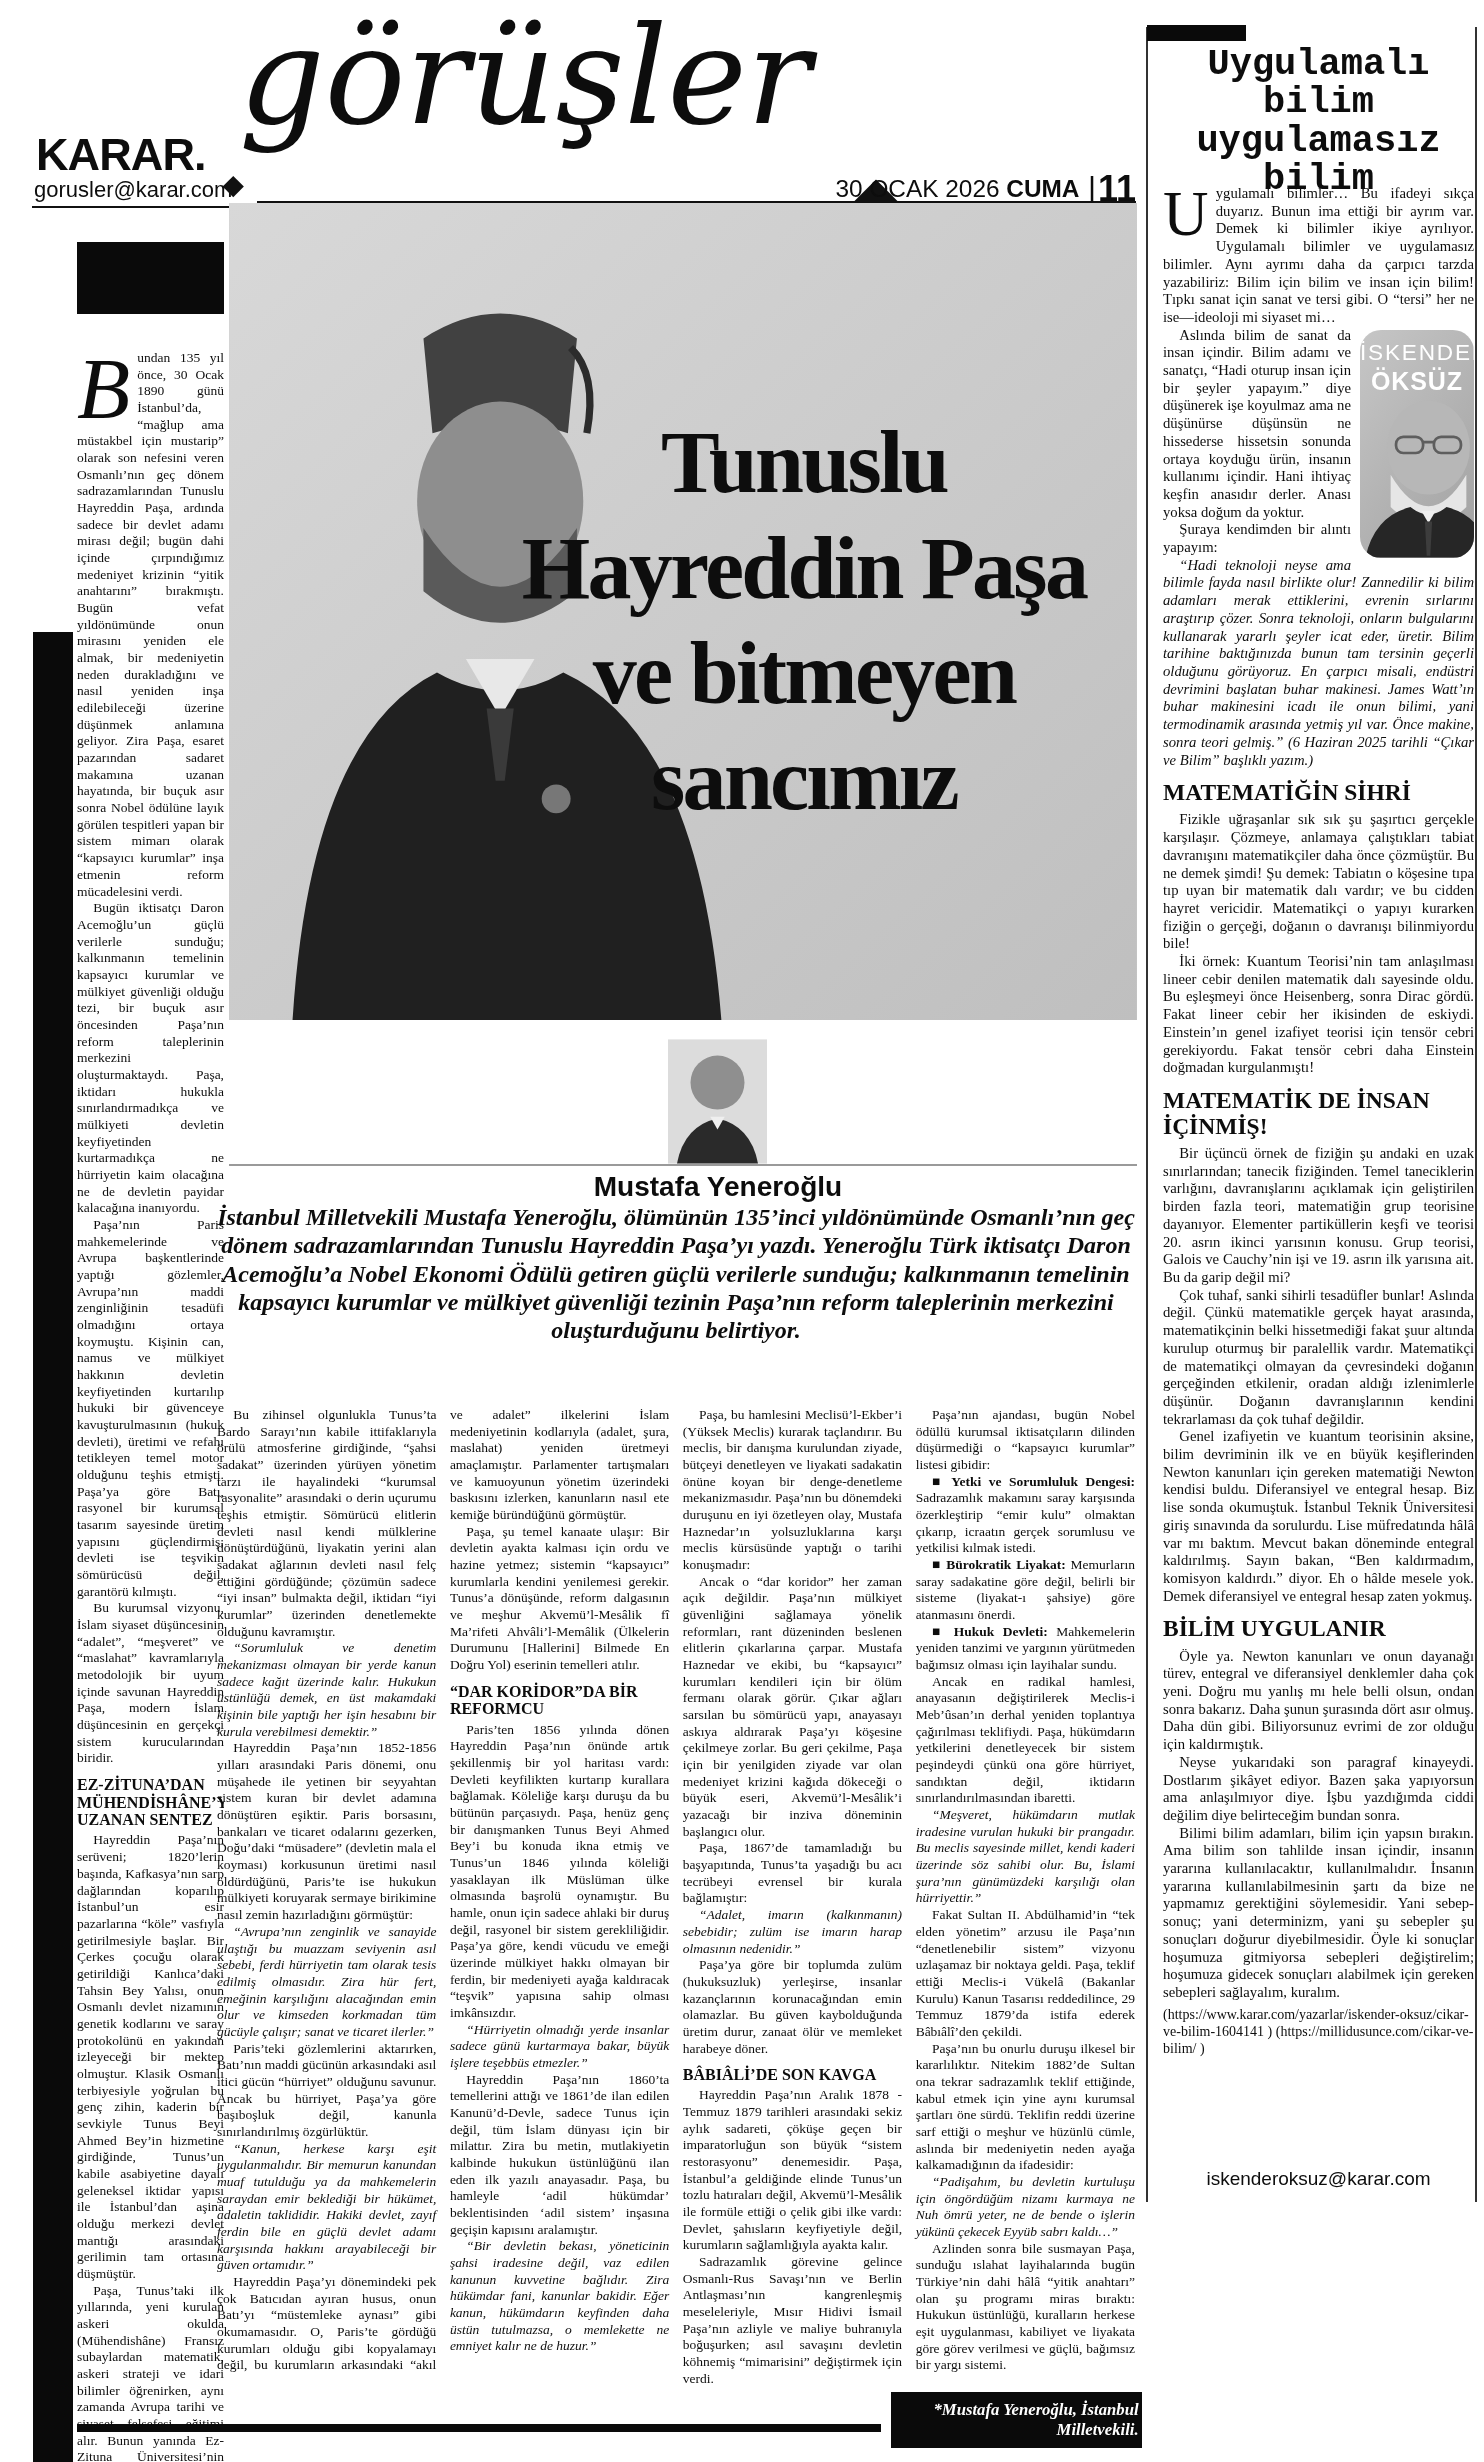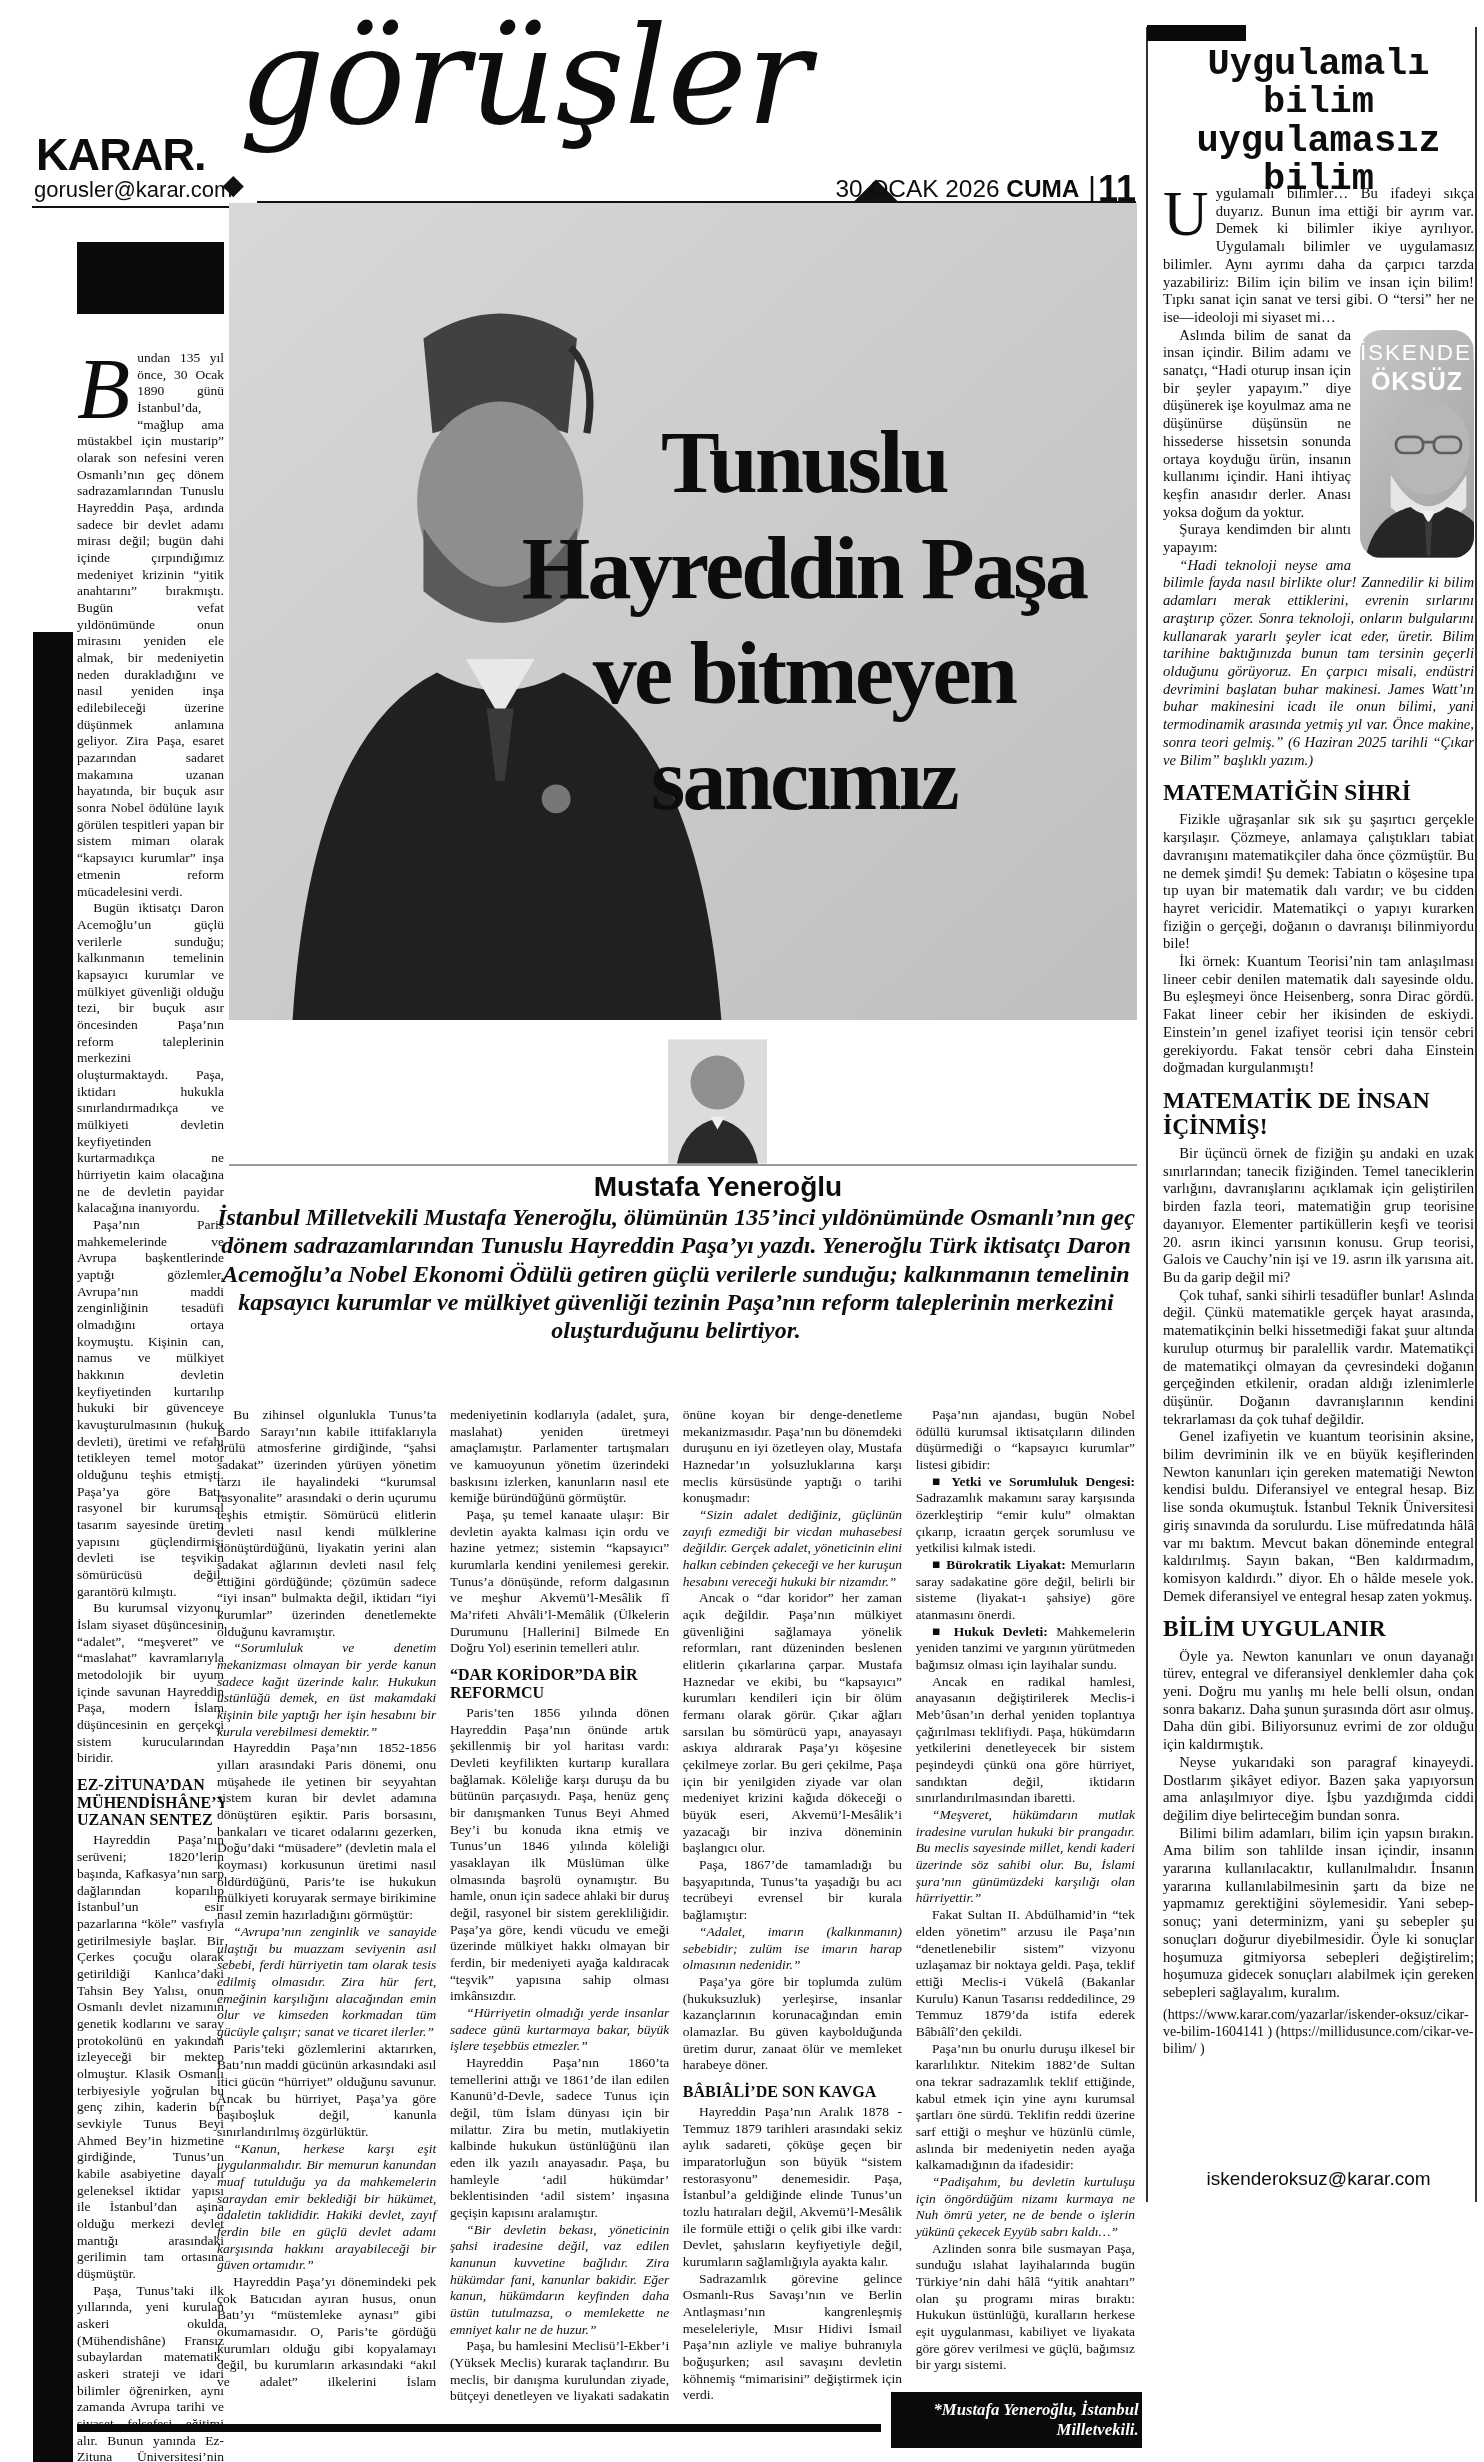--- a/index.html
+++ b/index.html
@@ -154,21 +154,20 @@
       <p class="body-p">Paris’teki gözlemlerini aktarırken, Batı’nın maddi gücünün arkasındaki asıl itici gücün “hürriyet” olduğunu savunur. Ancak bu hürriyet, Paşa’ya göre başıboşluk değil, kanunla sınırlandırılmış özgürlüktür.</p>
       <p class="quote">“Kanun, herkese karşı eşit uygulanmalıdır. Bir memurun kanundan muaf tutulduğu ya da mahkemelerin saraydan emir beklediği bir hükümet, adaletin taklididir. Hakiki devlet, zayıf ferdin bile en güçlü devlet adamı karşısında hakkını arayabileceği bir güven ortamıdır.”</p>
       <p class="body-p">Hayreddin Paşa’yı dönemindeki pek çok Batıcıdan ayıran husus, onun Batı’yı “müstemleke aynası” gibi okumamasıdır. O, Paris’te gördüğü kurumları olduğu gibi kopyalamayı değil, bu kurumların arkasındaki “akıl ve adalet” ilkelerini İslam medeniyetinin kodlarıyla (adalet, şura, maslahat) yeniden üretmeyi amaçlamıştır. Parlamenter tartışmaları ve kamuoyunun yönetim üzerindeki baskısını izlerken, kanunların nasıl ete kemiğe büründüğünü görmüştür.</p>
       <p class="body-p">Paşa, şu temel kanaate ulaşır: Bir devletin ayakta kalması için ordu ve hazine yetmez; sistemin “kapsayıcı” kurumlarla kendini yenilemesi gerekir. Tunus’a dönüşünde, reform dalgasının ve meşhur Akvemü’l-Mesâlik fî Ma’rifeti Ahvâli’l-Memâlik (Ülkelerin Durumunu [Hallerini] Bilmede En Doğru Yol) eserinin temelleri atılır.</p>
       <h3 class="subhead">“DAR KORİDOR”DA BİR REFORMCU</h3>
       <p class="body-p">Paris’ten 1856 yılında dönen Hayreddin Paşa’nın önünde artık şekillenmiş bir yol haritası vardı: Devleti keyfilikten kurtarıp kurallara bağlamak. Köleliğe karşı duruşu da bu bütünün parçasıydı. Paşa, henüz genç bir danışmanken Tunus Beyi Ahmed Bey’i bu konuda ikna etmiş ve Tunus’un 1846 yılında köleliği yasaklayan ilk Müslüman ülke olmasında başrolü oynamıştır. Bu hamle, onun için sadece ahlaki bir duruş değil, rasyonel bir sistem gerekliliğidir. Paşa’ya göre, kendi vücudu ve emeği üzerinde mülkiyet hakkı olmayan bir ferdin, bir medeniyeti ayağa kaldıracak “teşvik” yapısına sahip olması imkânsızdır.</p>
       <p class="quote">“Hürriyetin olmadığı yerde insanlar sadece günü kurtarmaya bakar, büyük işlere teşebbüs etmezler.”</p>
       <p class="body-p">Hayreddin Paşa’nın 1860’ta temellerini attığı ve 1861’de ilan edilen Kanunü’d-Devle, sadece Tunus için değil, tüm İslam dünyası için bir milattır. Zira bu metin, mutlakiyetin kalbinde hukukun üstünlüğünü ilan eden ilk yazılı anayasadır. Paşa, bu hamleyle ‘adil hükümdar’ beklentisinden ‘adil sistem’ inşasına geçişin kapısını aralamıştır.</p>
       <p class="quote">“Bir devletin bekası, yöneticinin şahsi iradesine değil, vaz edilen kanunun kuvvetine bağlıdır. Zira hükümdar fani, kanunlar bakidir. Eğer kanun, hükümdarın keyfinden daha üstün tutulmazsa, o memlekette ne emniyet kalır ne de huzur.”</p>
       <p class="body-p">Paşa, bu hamlesini Meclisü’l-Ekber’i (Yüksek Meclis) kurarak taçlandırır. Bu meclis, bir danışma kurulundan ziyade, bütçeyi denetleyen ve liyakati sadakatin önüne koyan bir denge-denetleme mekanizmasıdır. Paşa’nın bu dönemdeki duruşunu en iyi özetleyen olay, Mustafa Haznedar’ın yolsuzluklarına karşı meclis kürsüsünde yaptığı o tarihi konuşmadır:</p>
-      <p class="quote">“Sizin adalet dediğiniz, güçlünün zayıfı ezmediği bir vicdan muhasebesi değildir. Gerçek adalet, yöneticinin elini halkın cebinden çekeceği ve her kuruşun hesabını vereceği hukuki bir nizamdır.”</p>
       <p class="body-p">Ancak o “dar koridor” her zaman açık değildir. Paşa’nın mülkiyet güvenliğini sağlamaya yönelik reformları, rant düzeninden beslenen elitlerin çıkarlarına çarpar. Mustafa Haznedar ve ekibi, bu “kapsayıcı” kurumları kendileri için bir ölüm fermanı olarak görür. Çıkar ağları sarsılan bu sömürücü yapı, anayasayı askıya aldırarak Paşa’yı köşesine çekilmeye zorlar. Bu geri çekilme, Paşa için bir yenilgiden ziyade var olan medeniyet krizini kağıda dökeceği o büyük eseri, Akvemü’l-Mesâlik’i yazacağı bir inziva döneminin başlangıcı olur.</p>
       <p class="body-p">Paşa, 1867’de tamamladığı bu başyapıtında, Tunus’ta yaşadığı bu acı tecrübeyi evrensel bir kurala bağlamıştır:</p>
       <p class="quote">“Adalet, imarın (kalkınmanın) sebebidir; zulüm ise imarın harap olmasının nedenidir.”</p>
       <p class="body-p">Paşa’ya göre bir toplumda zulüm (hukuksuzluk) yerleşirse, insanlar kazançlarının korunacağından emin olamazlar. Bu güven kaybolduğunda üretim durur, zanaat ölür ve memleket harabeye döner.</p>
       <h3 class="subhead">BÂBIÂLİ’DE SON KAVGA</h3>
       <p class="body-p">Hayreddin Paşa’nın Aralık 1878 - Temmuz 1879 tarihleri arasındaki sekiz aylık sadareti, çöküşe geçen bir imparatorluğun son büyük “sistem restorasyonu” denemesidir. Paşa, İstanbul’a geldiğinde elinde Tunus’un tozlu hatıraları değil, Akvemü’l-Mesâlik ile formüle ettiği o çelik gibi ilke vardı: Devlet, şahısların keyfiyetiyle değil, kurumların sağlamlığıyla ayakta kalır.</p>
       <p class="body-p">Sadrazamlık görevine gelince Osmanlı-Rus Savaşı’nın ve Berlin Antlaşması’nın kangrenleşmiş meseleleriyle, Mısır Hidivi İsmail Paşa’nın azliyle ve maliye buhranıyla boğuşurken; asıl savaşını devletin köhnemiş “mimarisini” değiştirmek için verdi.</p>
       <p class="body-p">Paşa’nın ajandası, bugün Nobel ödüllü kurumsal iktisatçıların dilinden düşürmediği o “kapsayıcı kurumlar” listesi gibidir:</p>
       <p class="body-p"><span class="bullet-label">■ Yetki ve Sorumluluk Dengesi: </span>Sadrazamlık makamını saray karşısında özerkleştirip “emir kulu” olmaktan çıkarıp, icraatın gerçek sorumlusu ve yetkilisi kılmak istedi.</p>
       <p class="body-p"><span class="bullet-label">■ Bürokratik Liyakat: </span>Memurların saray sadakatine göre değil, belirli bir sisteme (liyakat-ı şahsiye) göre atanmasını önerdi.</p>

